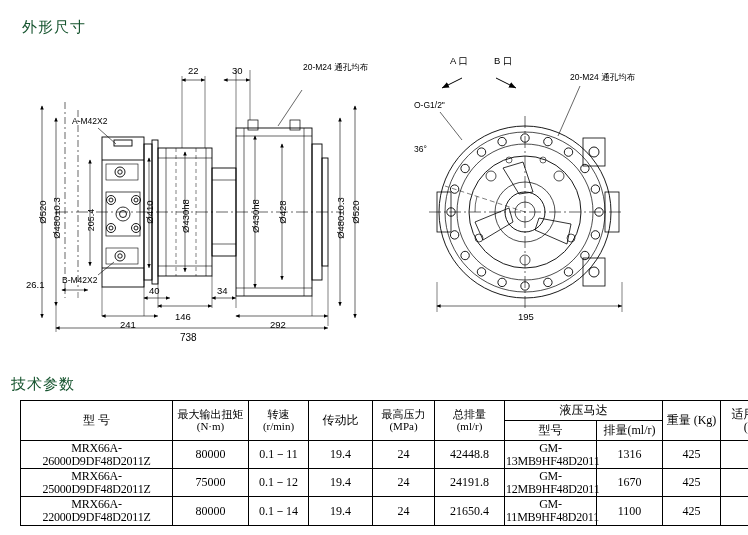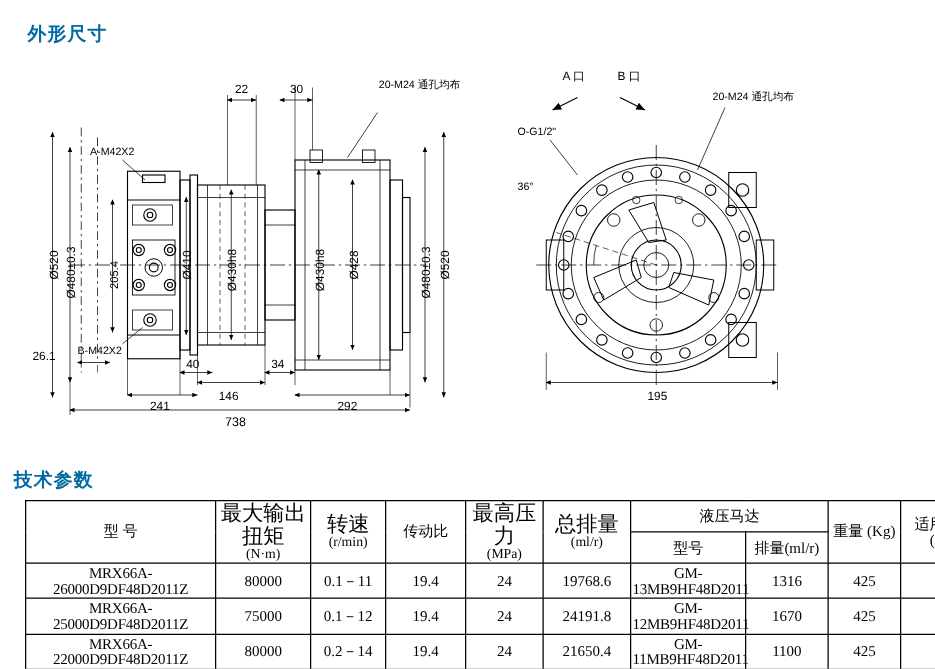--- a/index.html
+++ b/index.html
@@ -17,24 +17,24 @@
   }
   .page {
     position: relative;
     width: 748px;
     height: 535px;
   }
   
   .heading {
     position: absolute;
     font-family: "Liberation Sans", sans-serif;
-    font-weight: bold;
+    font-weight: normal;
     font-size: 15px;
     letter-spacing: 1px;
-    color: #0369a1;
+    color: #14532d;
   }
   #title-dimensions { left: 22px; top: 18px; }
   #title-params { left: 11px; top: 375px; }
 
   
   .drawing {
     position: absolute;
     left: 10px;
     top: 40px;
     width: 730px;
@@ -60,21 +60,21 @@
     text-align: center;
     vertical-align: middle;
     padding: 1px 1px;
     font-size: 12px;
     line-height: 1.05;
   }
   table.spec th {
     font-weight: normal;
   }
   .hdr-main {
-    font-size: 17px;
+    font-size: 11px;
   }
   .hdr-unit {
     font-size: 11px;
   }
   .cell-model {
     font-size: 8.5px;
     letter-spacing: -0.2px;
     font-family: "Liberation Serif", serif;
     margin-top: 20px;
   }
@@ -371,42 +371,42 @@
           <th class="hdr-unit">排量(ml/r)</th>
         </tr>
       </thead>
       <tbody>
         <tr class="row-h">
           <td class="cell-model">MRX66A-26000D9DF48D2011Z</td>
           <td class="cell-num">80000</td>
           <td class="cell-num">0.1－11</td>
           <td class="cell-num">19.4</td>
           <td class="cell-num">24</td>
-          <td class="cell-num">19768.6</td>
+          <td class="cell-num">42448.8</td>
           <td class="cell-motor">GM-13MB9HF48D2011</td>
           <td class="cell-num">1316</td>
           <td class="cell-num">425</td>
           <td class="cell-num">50</td>
         </tr>
         <tr class="row-h">
           <td class="cell-model">MRX66A-25000D9DF48D2011Z</td>
           <td class="cell-num">75000</td>
           <td class="cell-num">0.1－12</td>
           <td class="cell-num">19.4</td>
           <td class="cell-num">24</td>
           <td class="cell-num">24191.8</td>
           <td class="cell-motor">GM-12MB9HF48D2011</td>
           <td class="cell-num">1670</td>
           <td class="cell-num">425</td>
           <td class="cell-num">45</td>
         </tr>
         <tr class="row-h">
           <td class="cell-model">MRX66A-22000D9DF48D2011Z</td>
           <td class="cell-num">80000</td>
-          <td class="cell-num">0.2－14</td>
+          <td class="cell-num">0.1－14</td>
           <td class="cell-num">19.4</td>
           <td class="cell-num">24</td>
           <td class="cell-num">21650.4</td>
           <td class="cell-motor">GM-11MB9HF48D2011</td>
           <td class="cell-num">1100</td>
           <td class="cell-num">425</td>
           <td class="cell-num">40</td>
         </tr>
       </tbody>
     </table>

